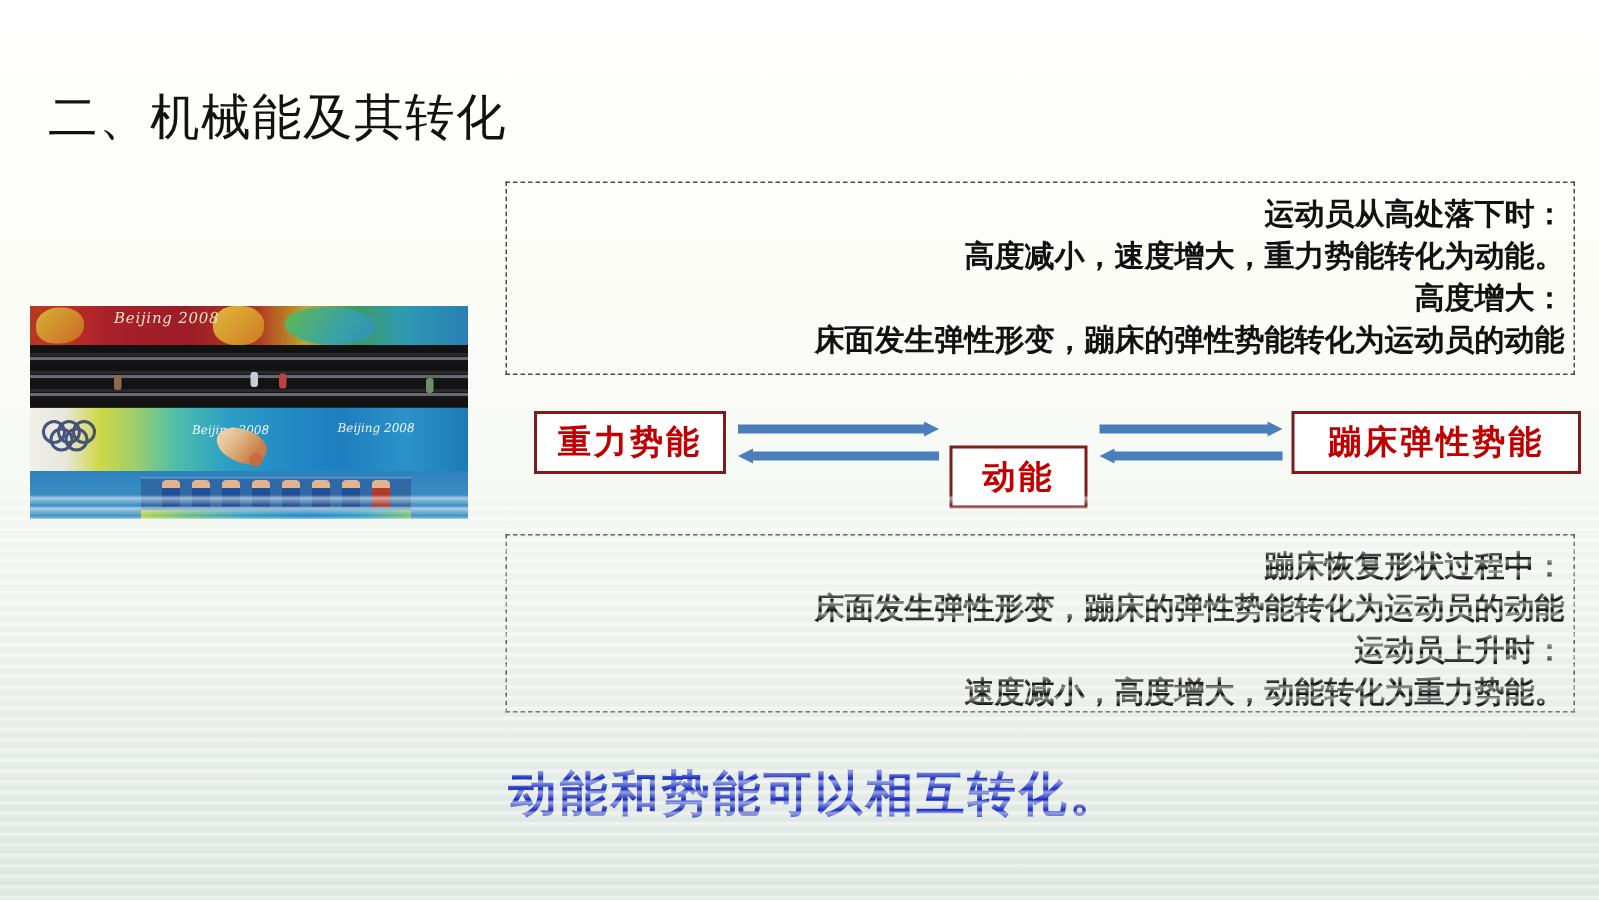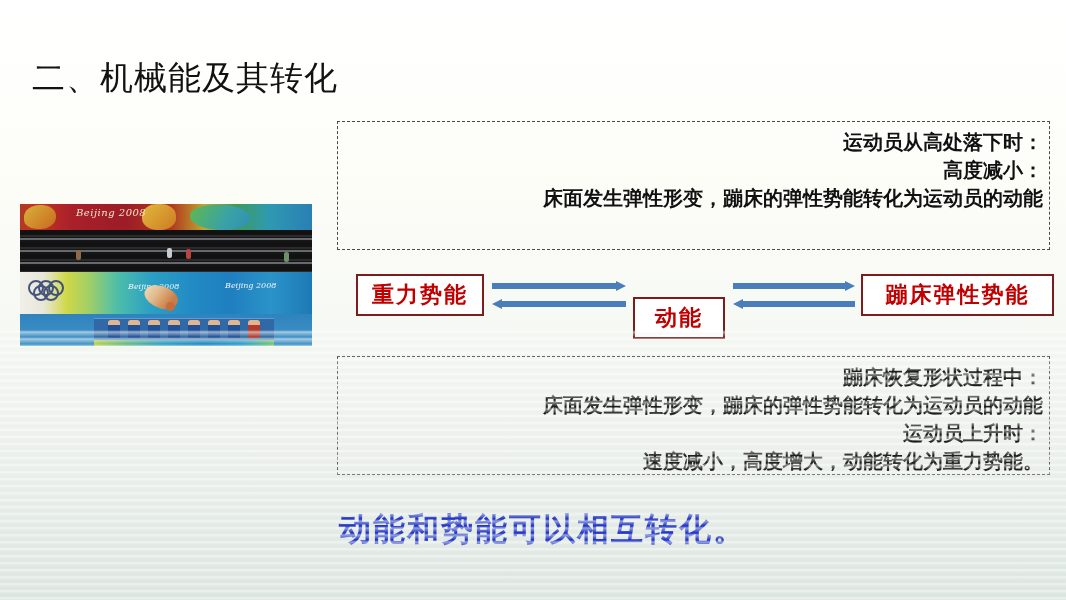--- a/index.html
+++ b/index.html
@@ -340,21 +340,22 @@
     <div class="ph-wedge-l"></div>
     <div class="ph-wedge-r"></div>
     <div class="ph-tramp-frame">
       <div class="ph-tramp-bed"></div>
     </div>
   </div>
 
   <div id="box-top" class="dashbox">
     <div class="boxtext">
       <span class="indent">运动员从高处落下时：</span>
-      <span class="flush">高度减小：</span>
+      <span class="flush">高度减小，速度增大，重力势能转化为动能。</span>
+      <span class="flush">高度增大：</span>
       <span class="flush">床面发生弹性形变，蹦床的弹性势能转化为运动员的动能</span>
     </div>
   </div>
 
   <div id="flow-row">
     <div id="rb-1" class="redbox">重力势能</div>
 
     <div id="ap-1" class="arrowpair">
       <div class="arrow top">
         <div class="shaft"></div>

